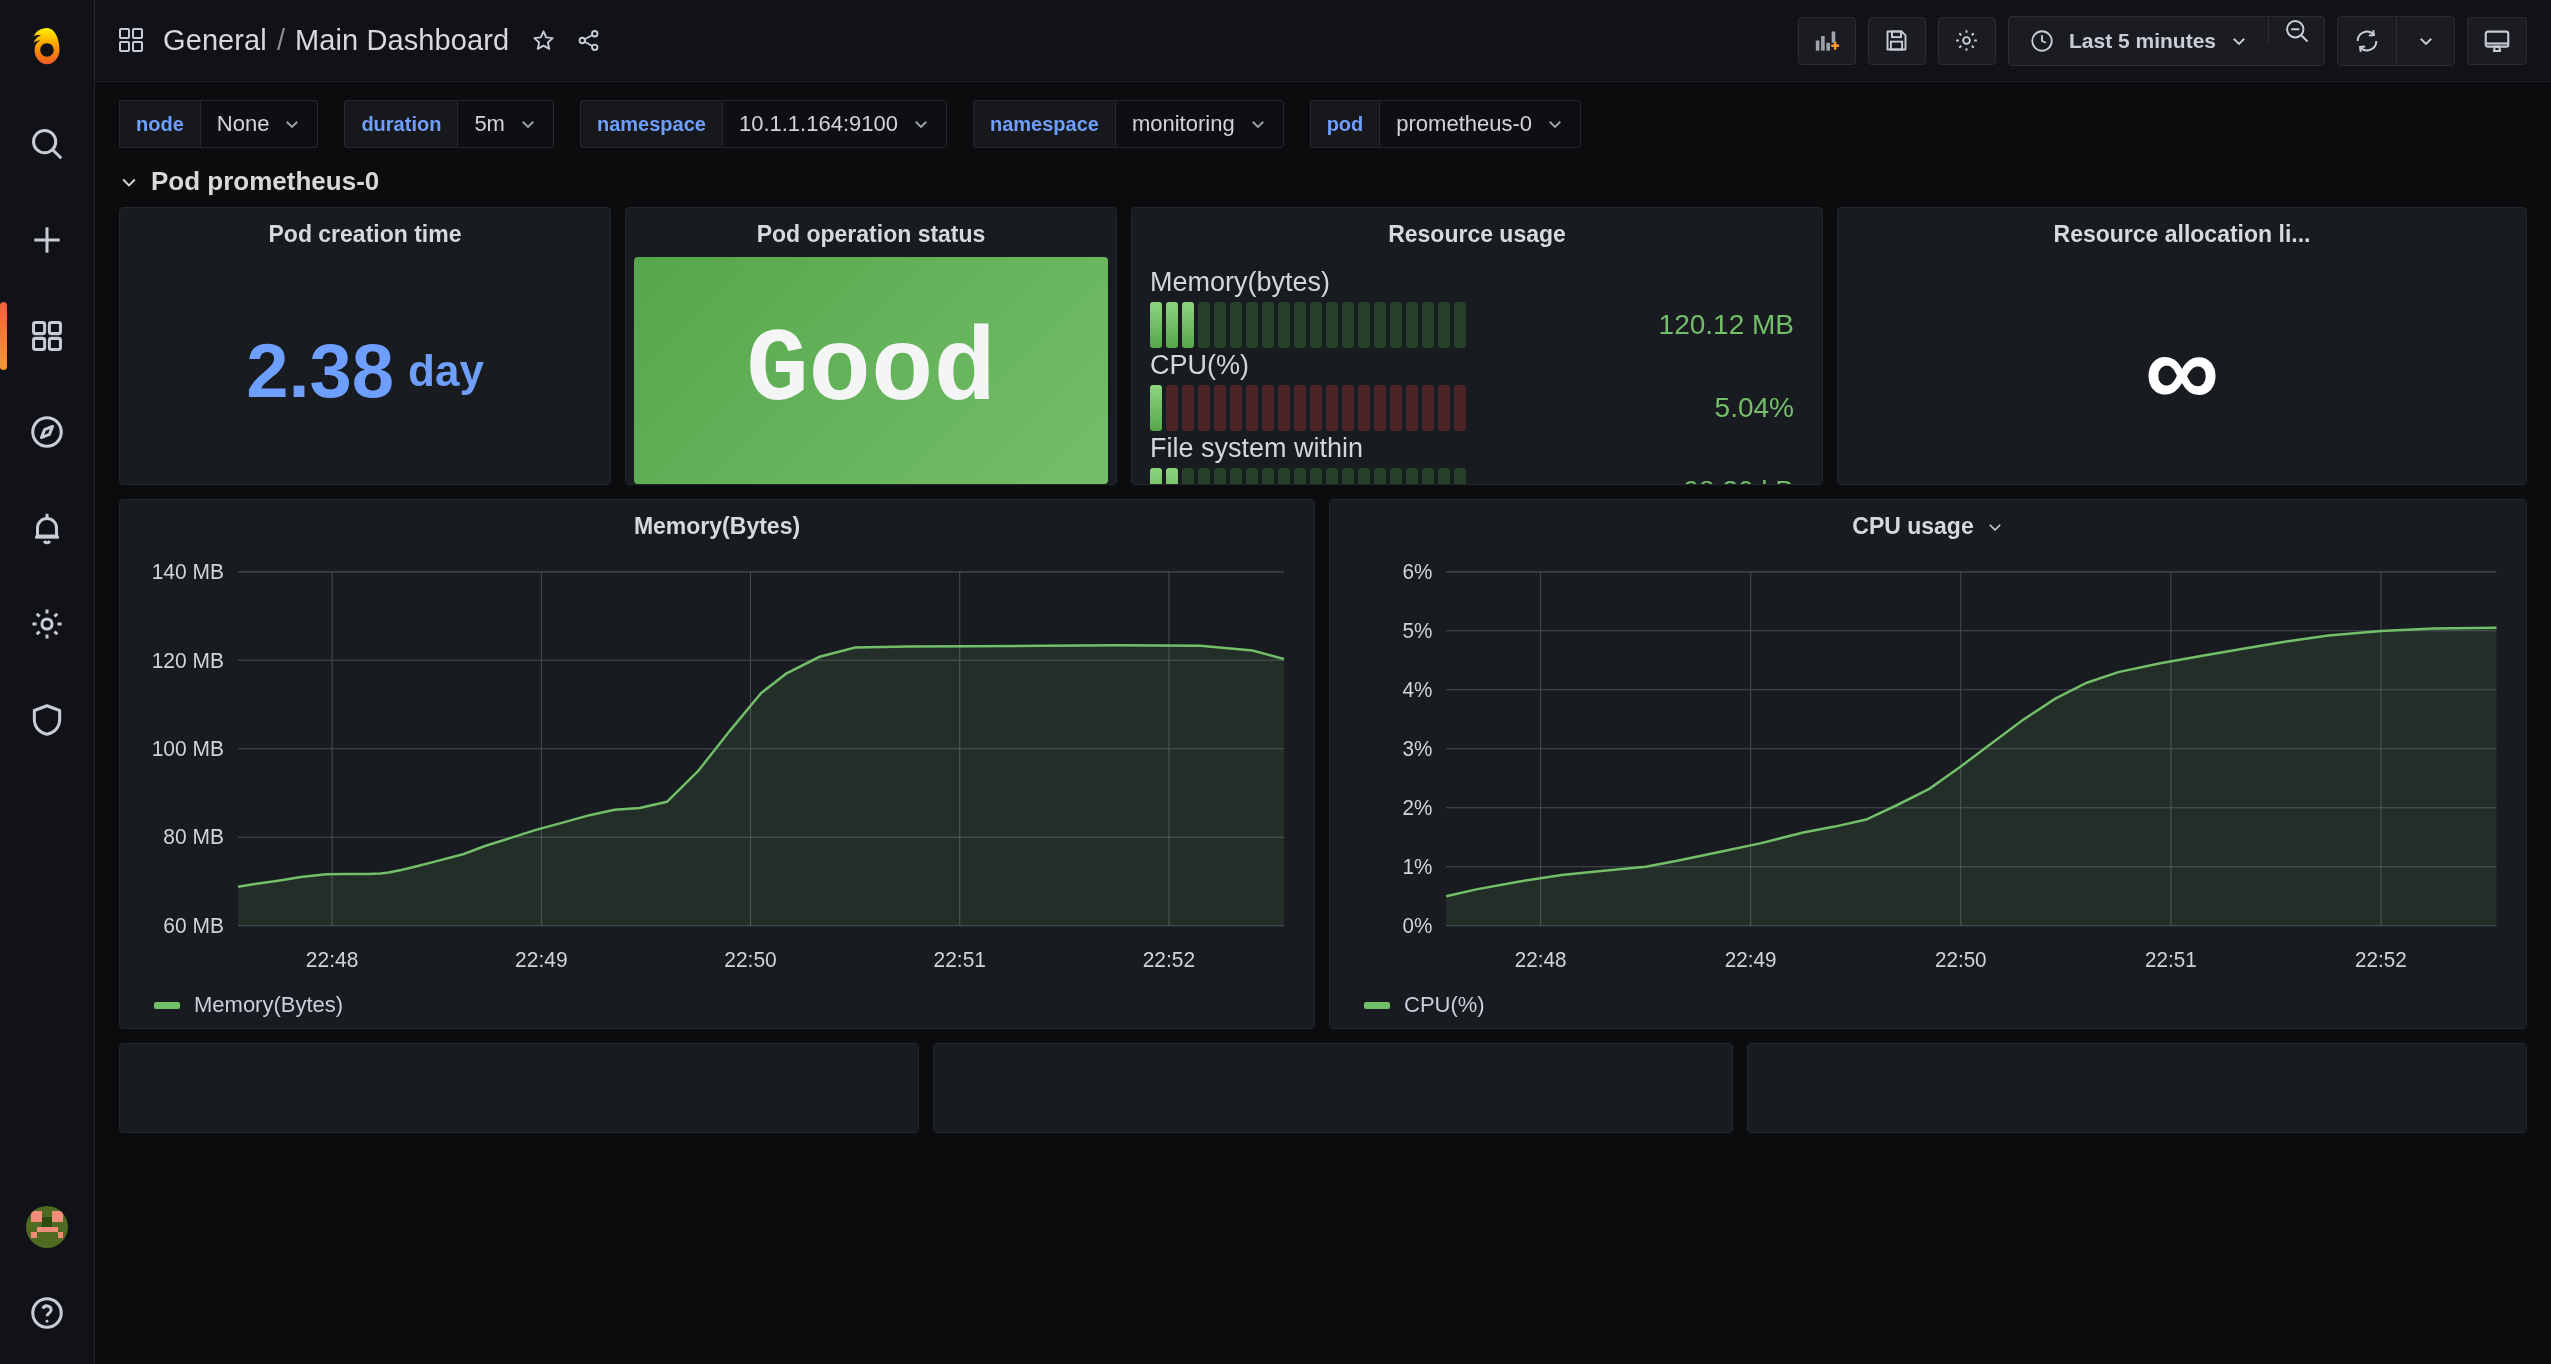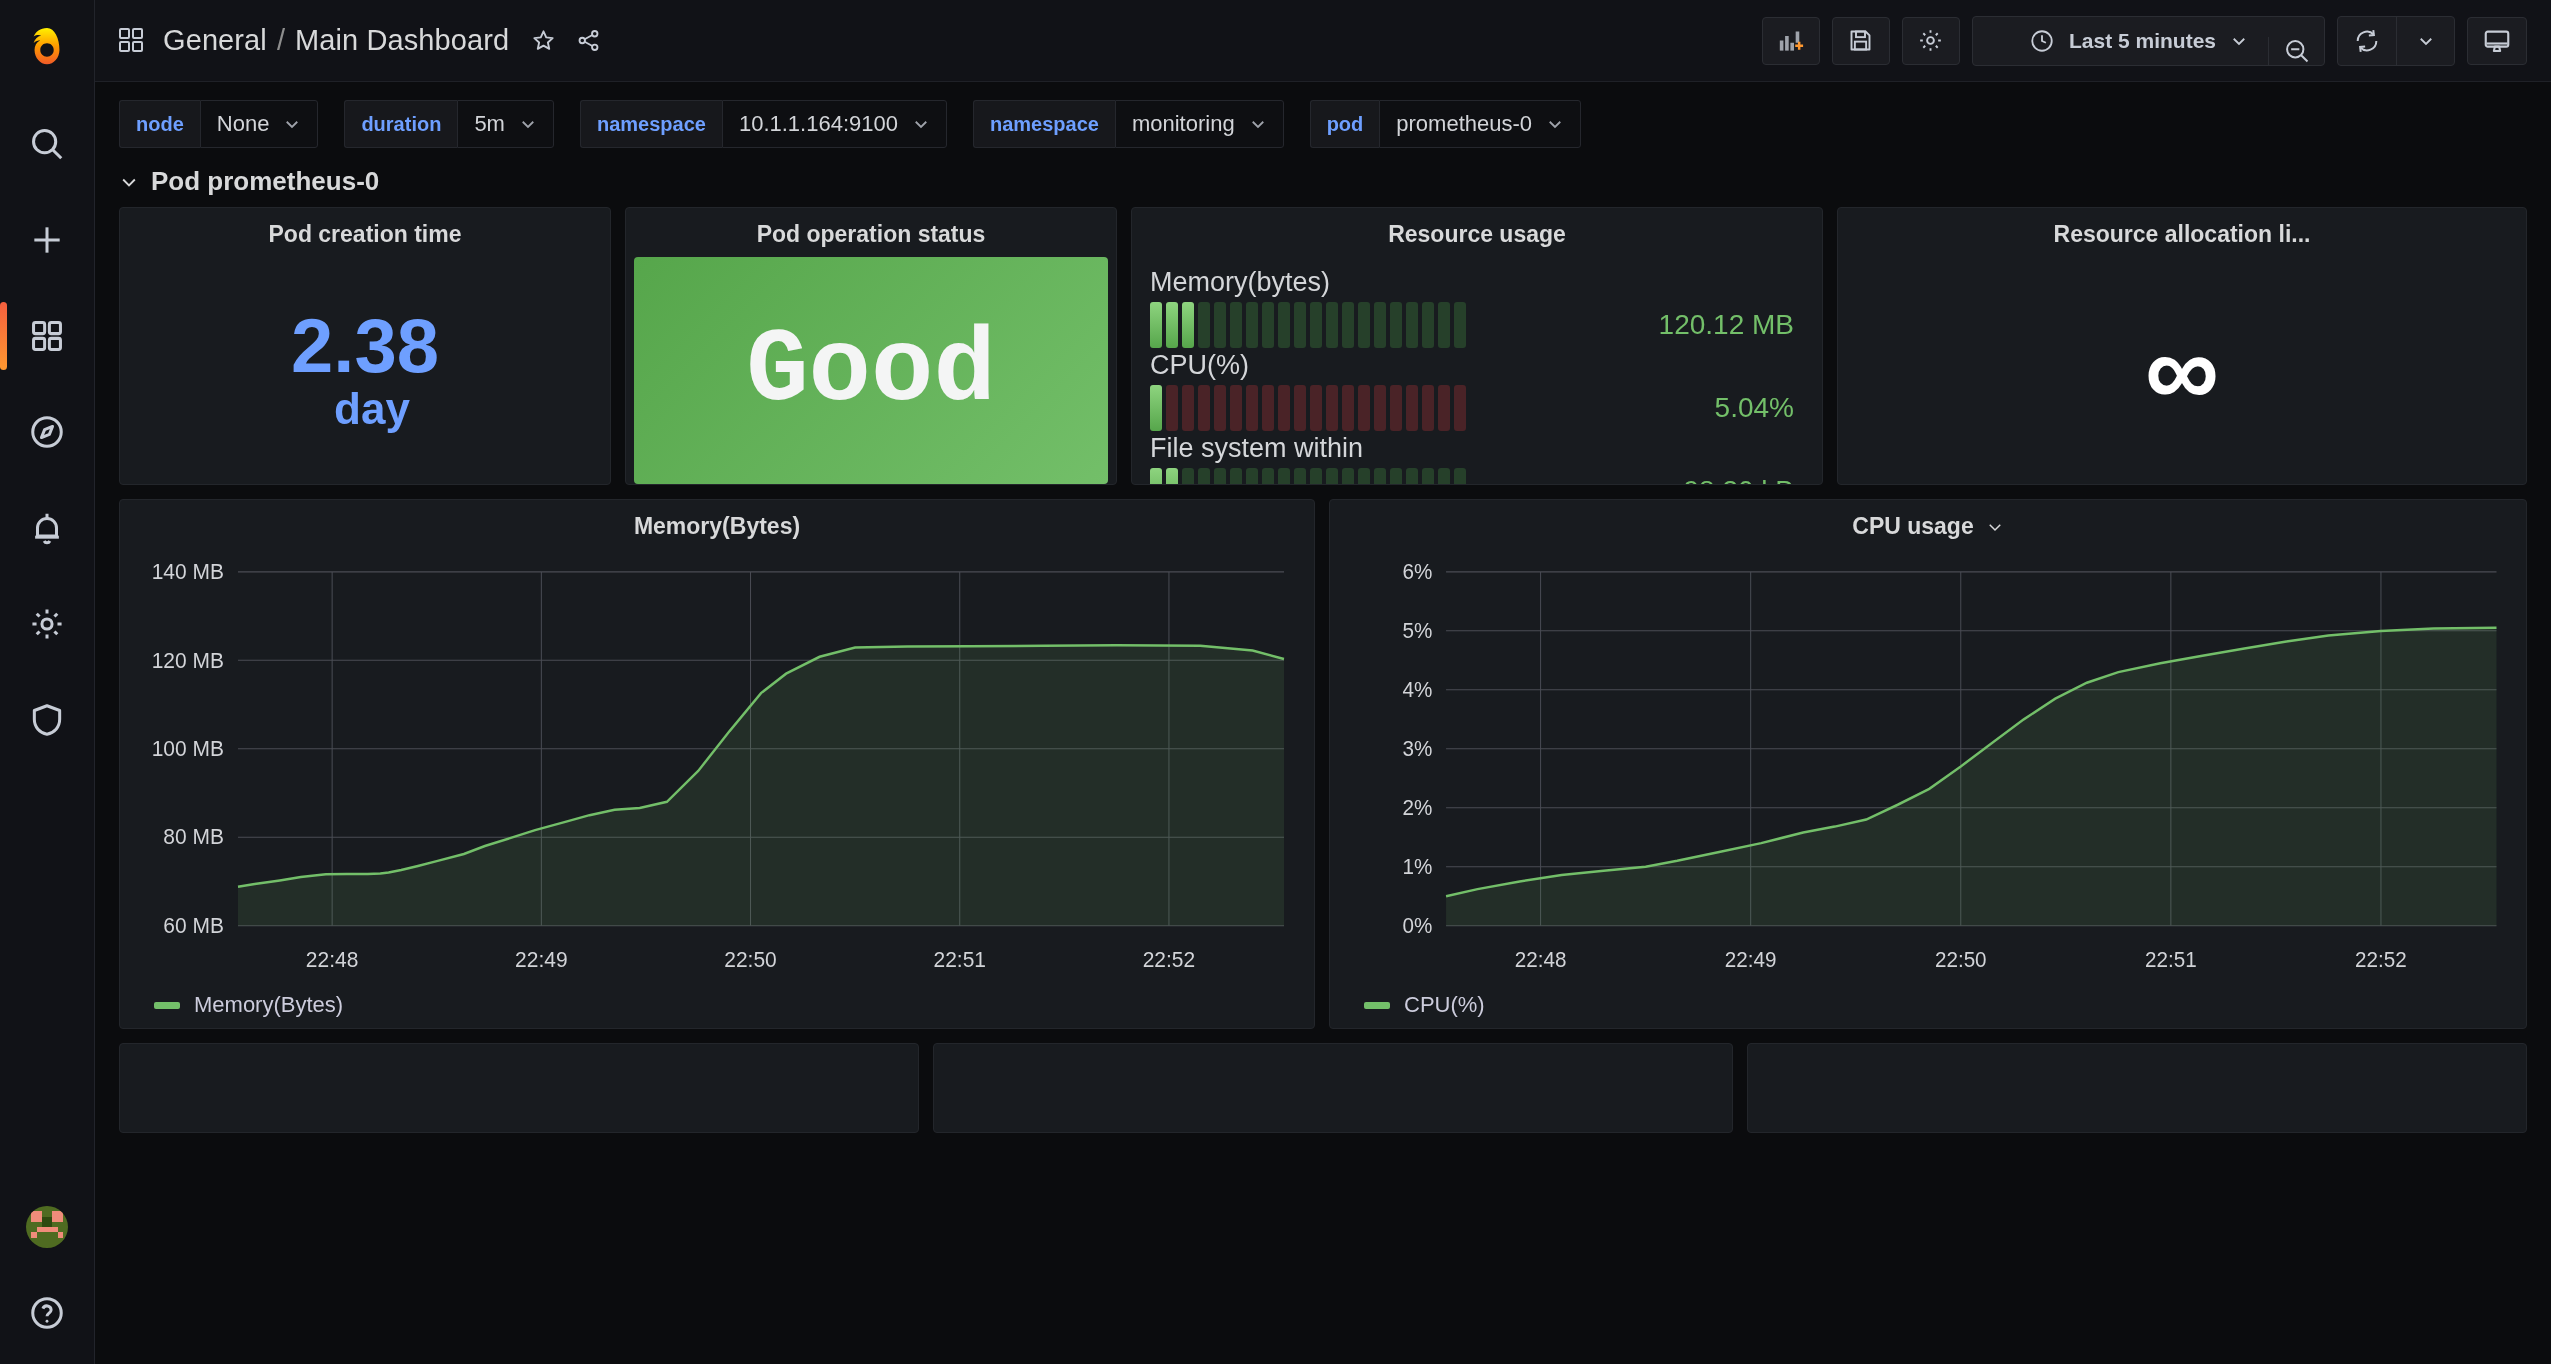--- a/index.html
+++ b/index.html
@@ -63,22 +63,22 @@
 
   .topbar-right { margin-left: auto; display: flex; align-items: center; gap: 12px; }
   .tb-btn {
     height: 48px; min-width: 58px; padding: 0 14px;
     background: #1b1c21; border: 1px solid #2b2d33; border-radius: 4px;
     display: flex; align-items: center; justify-content: center; gap: 10px;
     color: #c7ccd6; cursor: pointer;
   }
   .tb-btn svg { stroke: #c7ccd6; fill: none; stroke-width: 1.7; }
   .timepicker {
-    display: flex; align-items: flex-end;
-    border: 1px solid #2b2d33; border-radius: 4px; background: #1b1c21; overflow: hidden; padding-left: 36px;
+    display: flex; align-items: flex-start;
+    border: 1px solid #2b2d33; border-radius: 4px; background: #1b1c21; overflow: hidden;
   }
   .tp-range {
     display: flex; align-items: center; gap: 14px; padding: 0 20px; height: 48px;
     color: #c7ccd6; font-size: 21px; font-weight: bold; cursor: pointer;
   }
   .tp-zoom { width: 56px; display: flex; align-items: center; justify-content: center; border-left: 1px solid #2b2d33; cursor: pointer; }
   .refresh-group { display: flex; align-items: stretch; border: 1px solid #2b2d33; border-radius: 4px; background: #1b1c21; overflow: hidden; }
   .rg-btn { width: 58px; height: 48px; display: flex; align-items: center; justify-content: center; cursor: pointer; }
   .rg-btn + .rg-btn { border-left: 1px solid #2b2d33; }
   .chev { width: 18px; height: 18px; }
@@ -122,21 +122,21 @@
   }
   .panel-title {
     text-align: center; color: #d8d9da; font-size: 23px; font-weight: bold;
     padding: 13px 10px 9px 10px; white-space: nowrap; overflow: hidden; text-overflow: ellipsis;
     display: flex; align-items: center; justify-content: center; gap: 12px;
   }
   .panel-title .chev { width: 18px; height: 18px; stroke: #d8d9da; stroke-width: 2; fill: none; }
   .panel-body { flex: 1; position: relative; min-height: 0; }
 
   
-  .stat-plain { display: flex; align-items: center; justify-content: center; height: 100%; flex-direction: column; }
+  .stat-plain { display: flex; align-items: center; justify-content: center; height: 100%; }
   .stat-value { font-size: 76px; font-weight: bold; line-height: 1; }
   .stat-unit { font-size: 44px; font-weight: bold; margin-left: 14px; }
   .stat-green {
     height: 100%; margin: 0 8px 8px 8px; border-radius: 4px;
     background: linear-gradient(135deg, #56a64b 0%, #73bf69 100%);
     display: flex; align-items: center; justify-content: center; font-family: Liberation Mono, monospace;
   }
   .stat-green .big { color: #f4f5f5; font-size: 104px; font-weight: bold; line-height: 1; }
   .stat-infinity { display: flex; align-items: center; justify-content: center; height: 100%; }
   .stat-infinity span { color: #ffffff; font-size: 104px; font-weight: bold; line-height: .8; }

